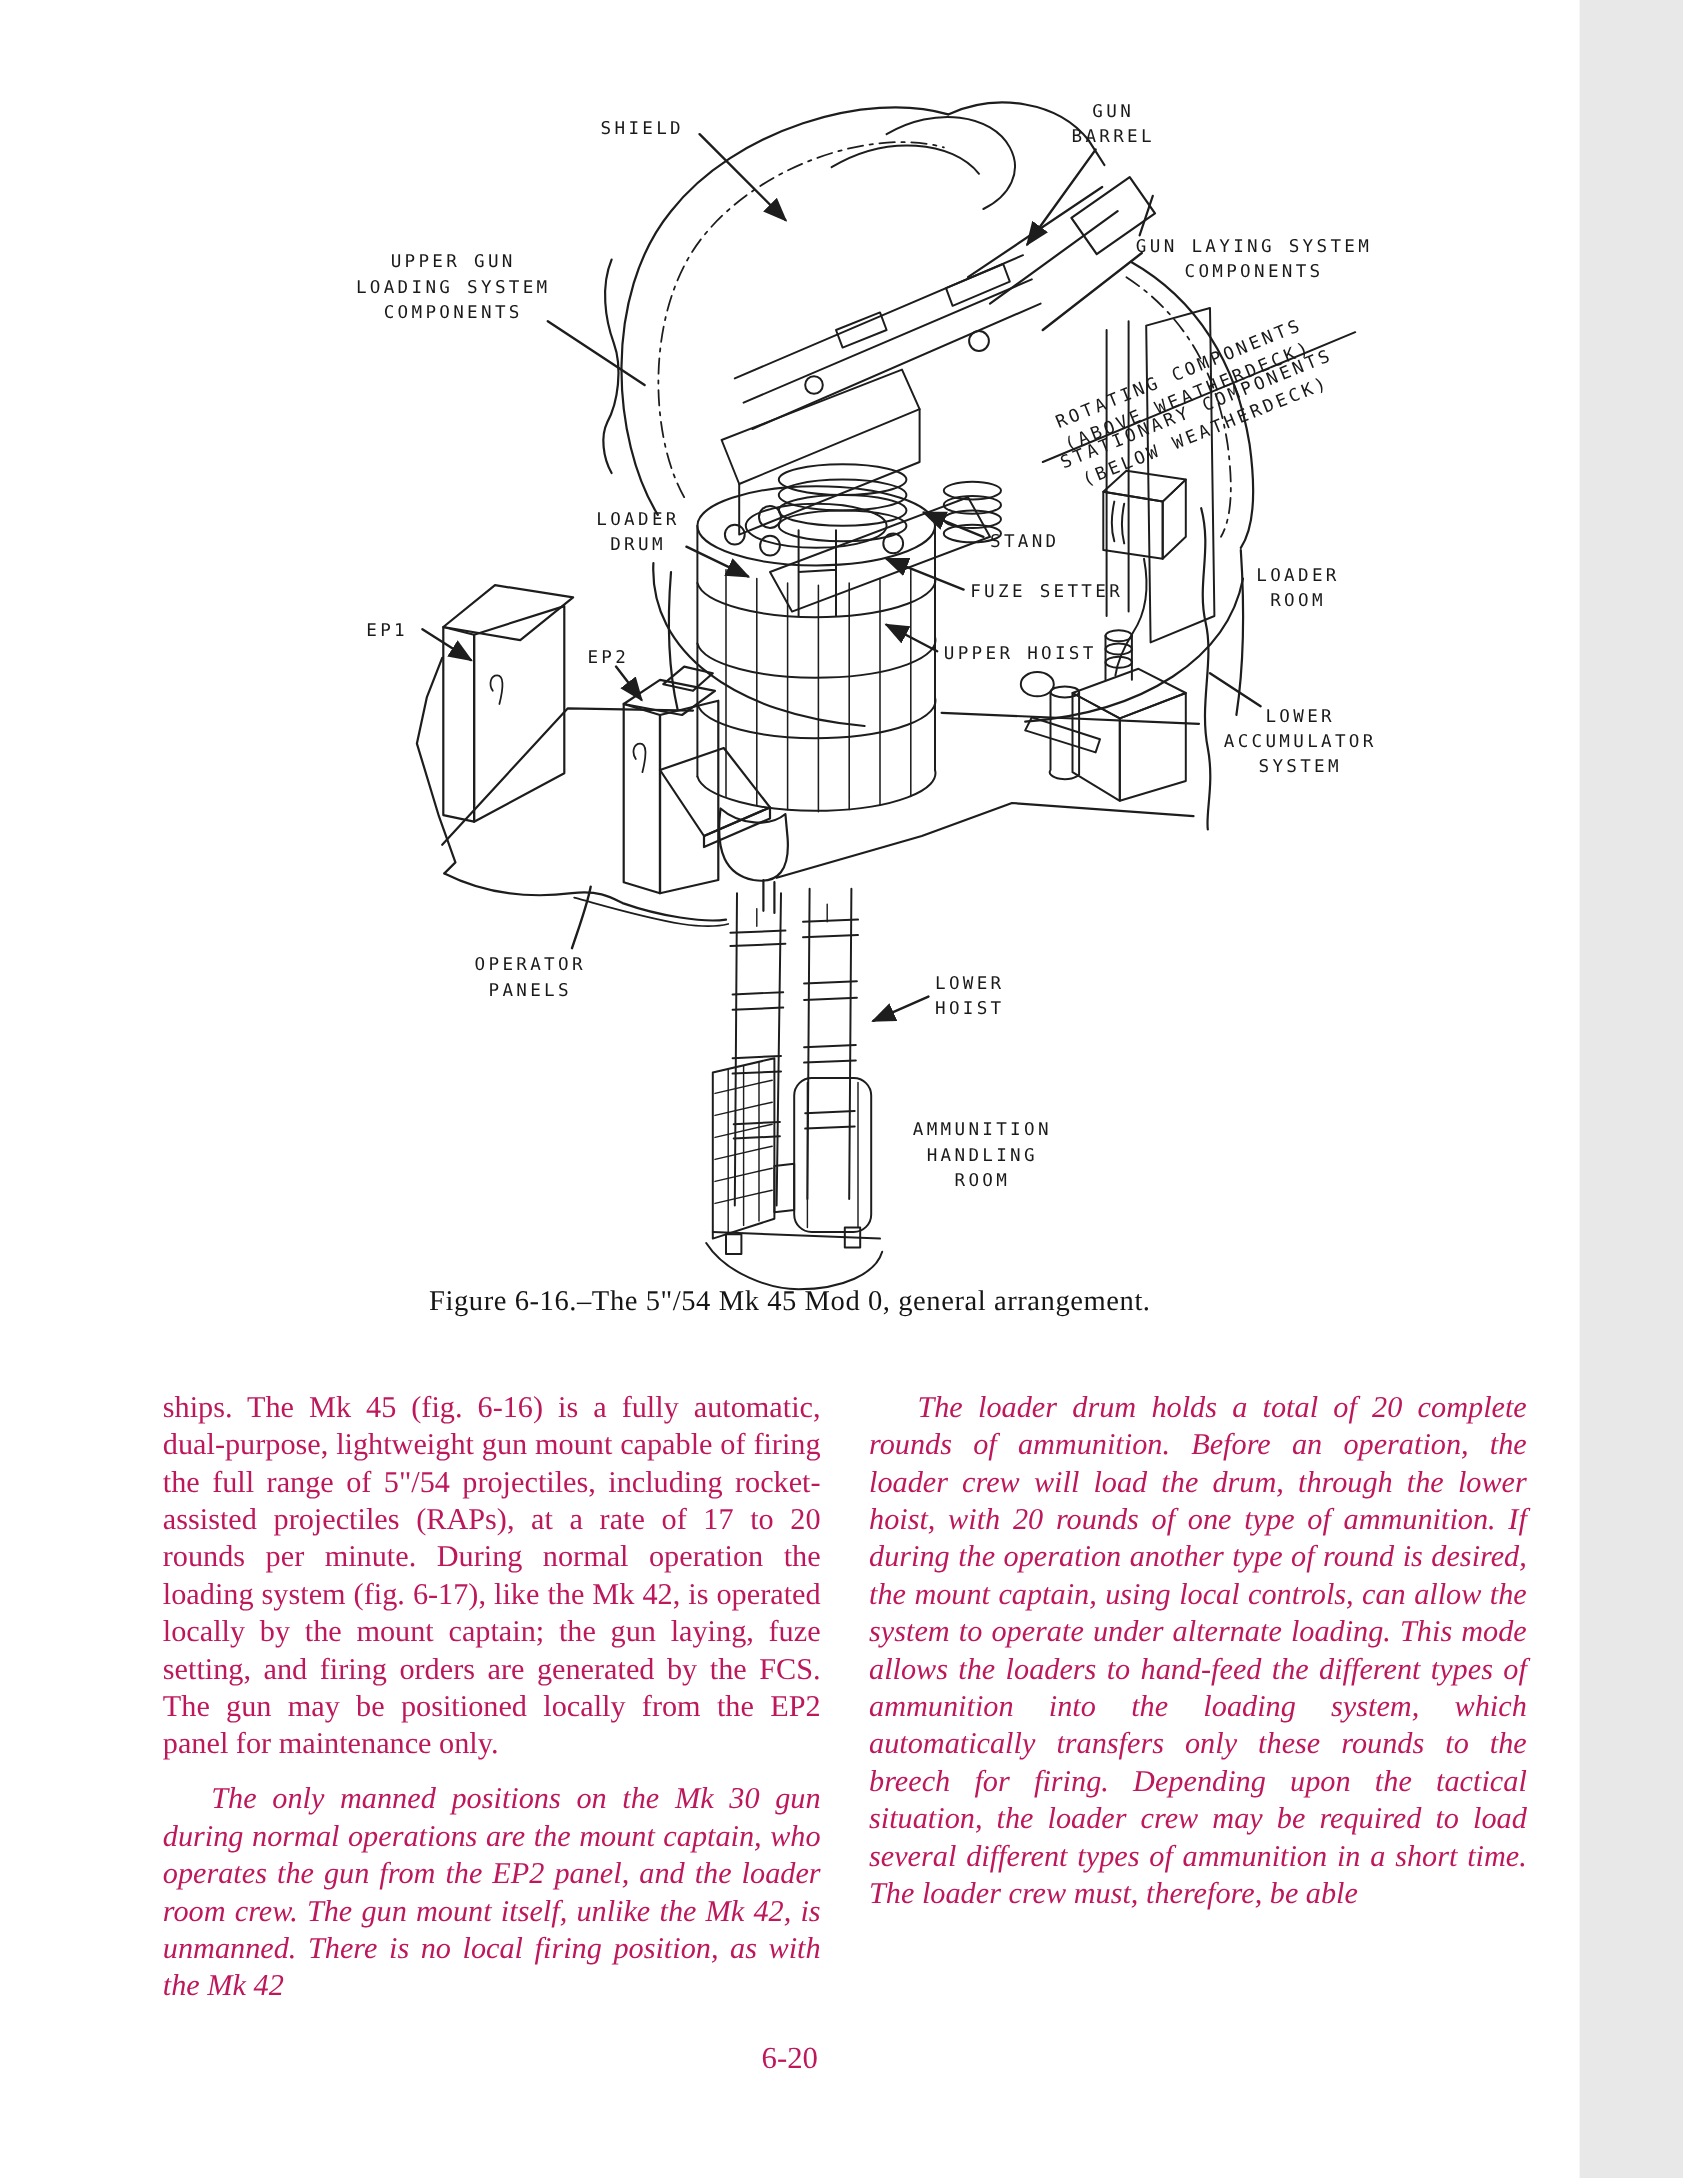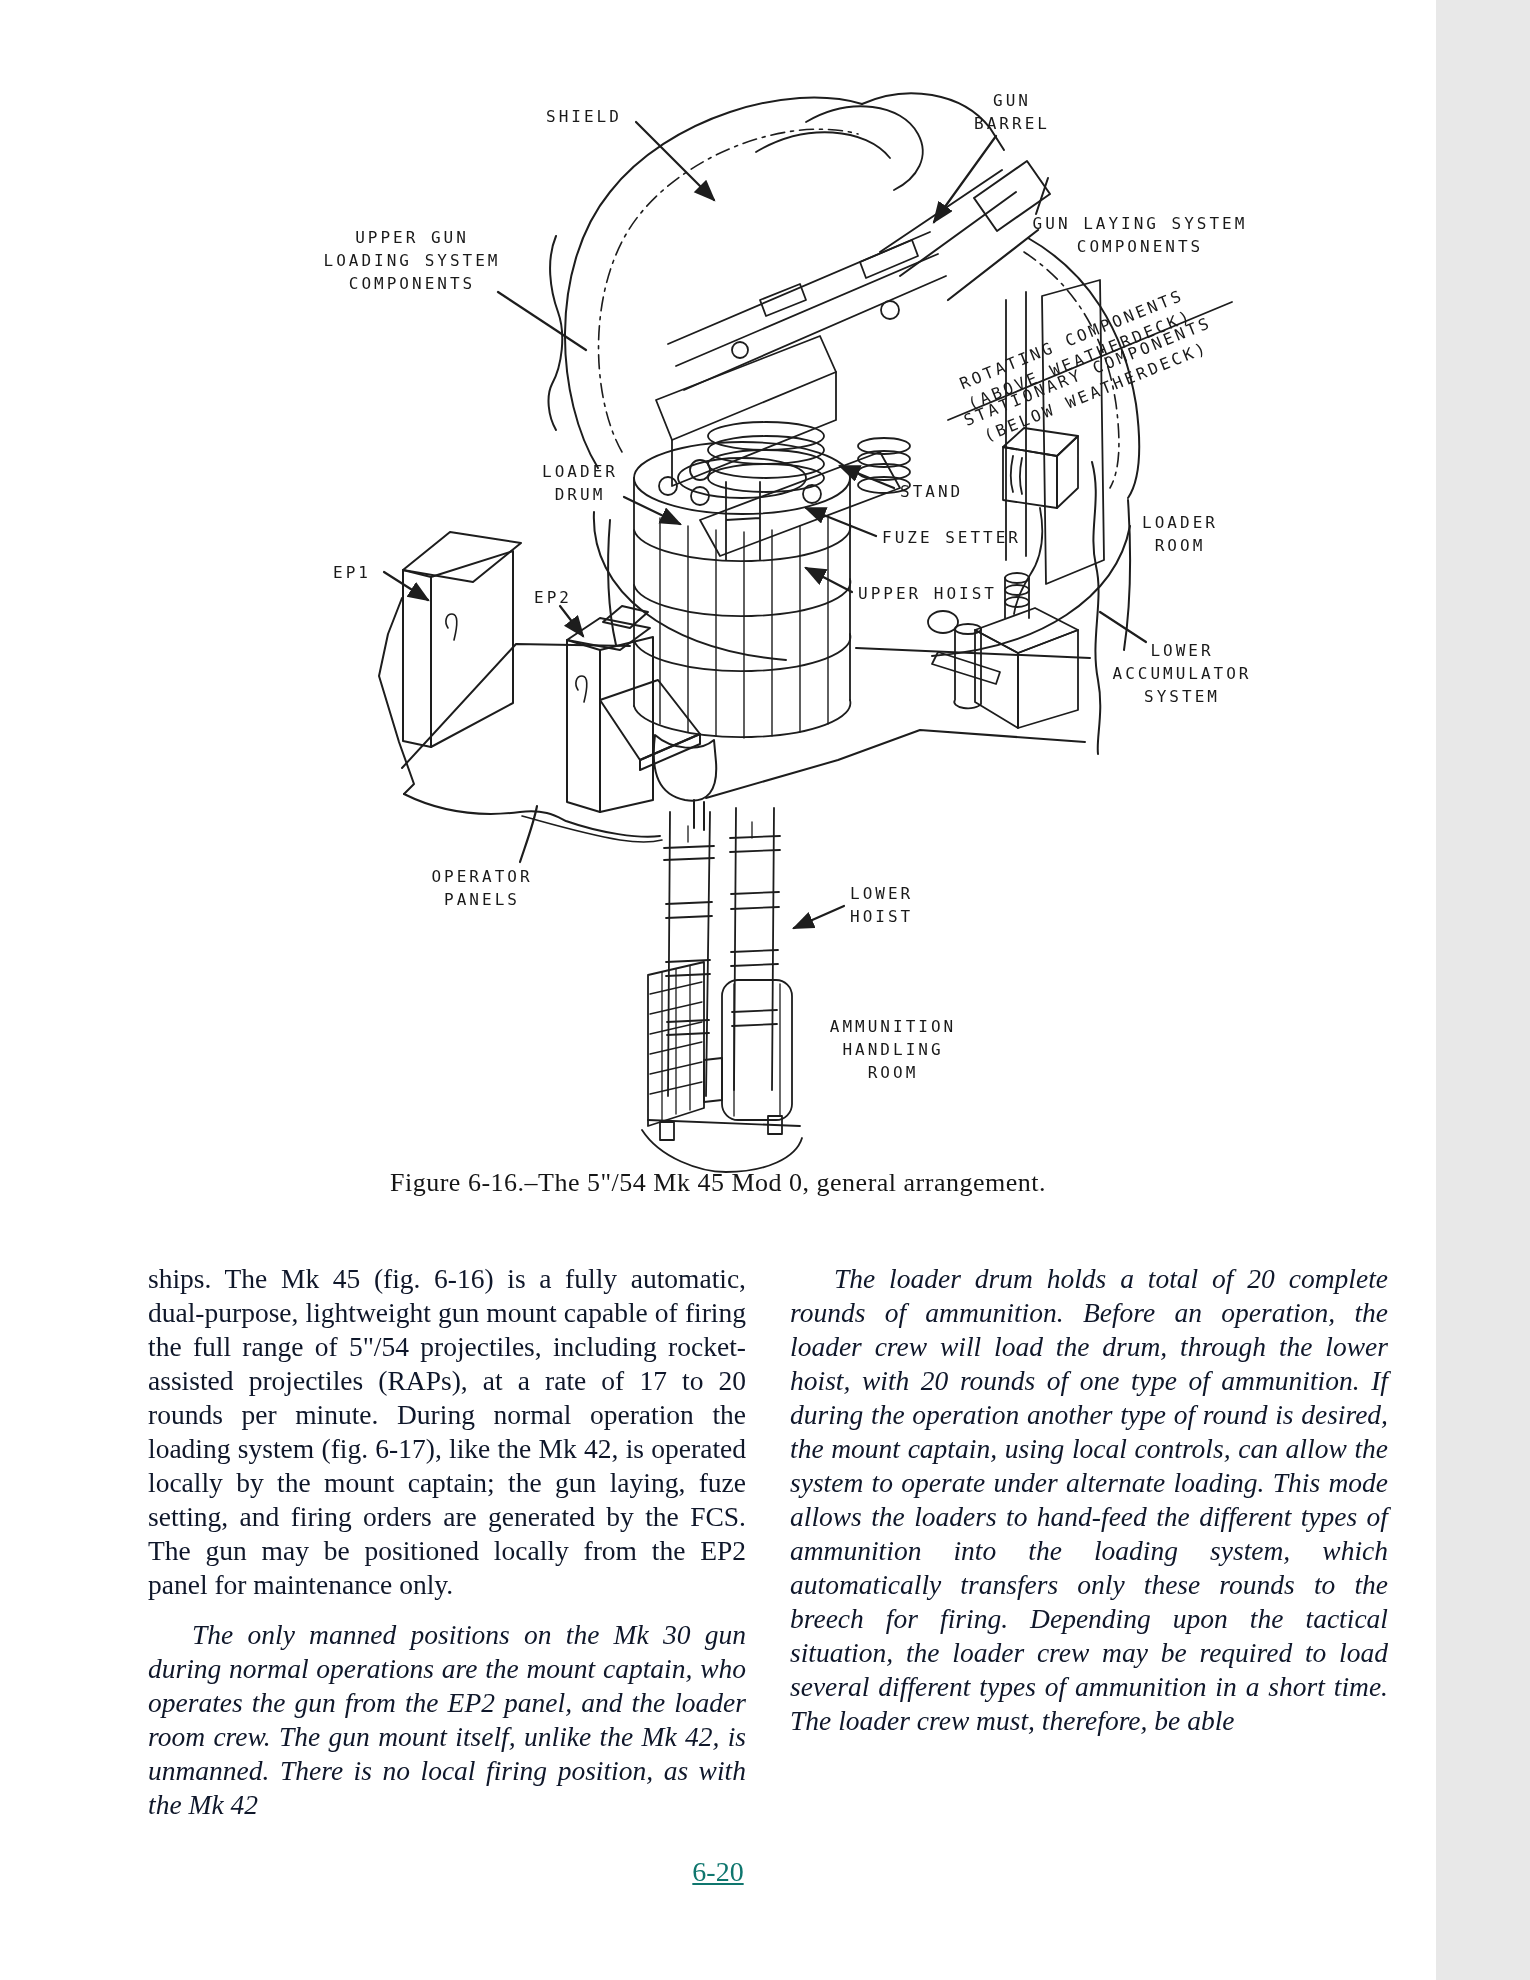--- a/index.html
+++ b/index.html
@@ -2,26 +2,26 @@
 <html><head>
 <meta charset="utf-8">
 <style>
   html,body{margin:0;padding:0;background:#e8e8e8;}
   .page{position:relative;width:1436px;height:1980px;background:#ffffff;overflow:hidden;
         font-family:"Liberation Serif", serif;}
   svg.diagram{position:absolute;top:0;left:0;}
   .lbl{font-family:"DejaVu Sans Mono", monospace;font-size:16px;letter-spacing:3px;fill:#1a1a1a;}
   .caption{position:absolute;top:1168px;left:0;width:100%;text-align:center;
            font-size:26px;letter-spacing:0.5px;color:#151515;}
-  .article{position:absolute;top:1262px;left:148px;width:1240px;display:flex;gap:44px;color:#0f172a;}
+  .article{position:absolute;top:1262px;left:148px;width:1240px;display:flex;gap:44px;color:#be185d;}
   .col{width:598px;font-size:27.5px;line-height:34px;text-align:justify;}
   .col p{margin:0 0 16px 0;}
   .col p.indent{text-indent:44px;font-style:italic;}
   .pageno{position:absolute;top:1856px;left:0;width:100%;text-align:center;
-          font-size:28px;color:#0f766e;text-decoration:underline;}
+          font-size:28px;color:#be185d;}
 </style>
 </head>
 <body>
 
 <div class="page">
 
   <svg class="diagram" width="1530" height="1180" viewBox="0 0 1530 1180">
     <defs>
       <marker id="arr" markerWidth="12" markerHeight="10" refX="9" refY="4" orient="auto">
         <path d="M0,0 L10,4 L0,8 Z" fill="#1d1d1d"></path>

